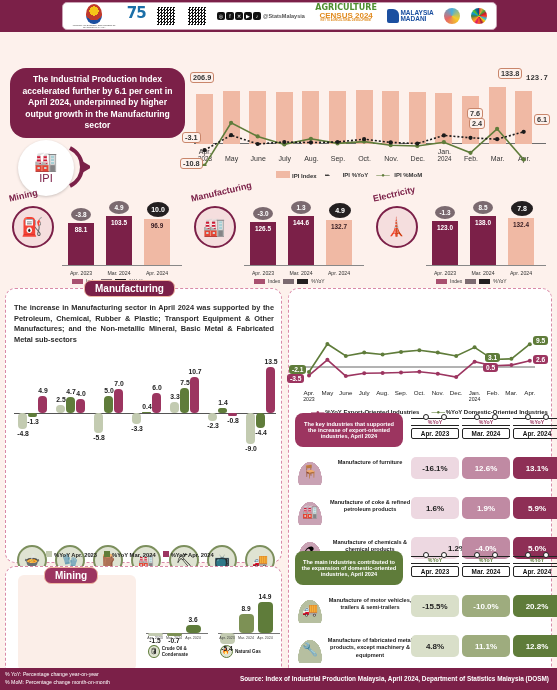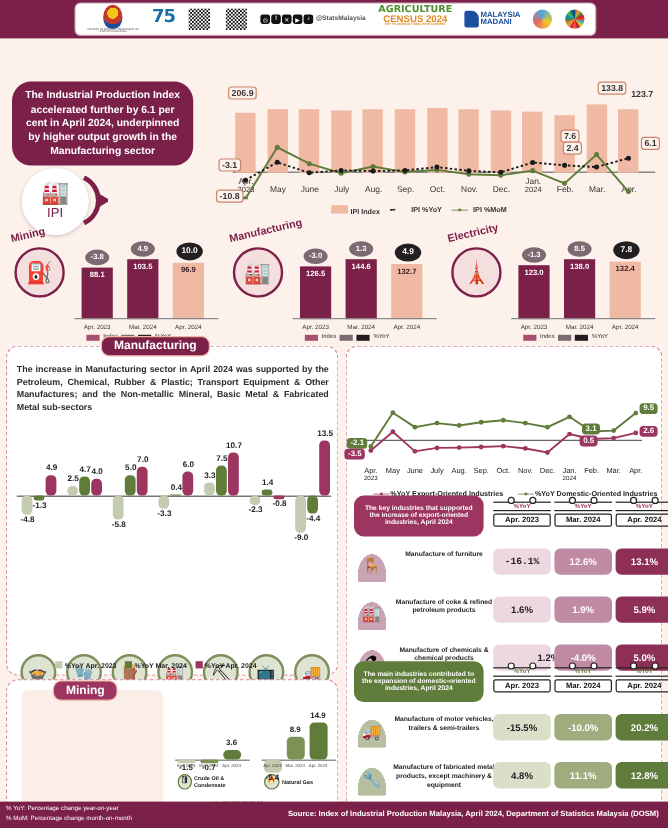--- a/index.html
+++ b/index.html
@@ -50,21 +50,21 @@
 
   
   .titlebar {
     position:absolute; left:0; top:36px; width:557px; height:24px;
     background:#7b2048; display:flex; align-items:center; justify-content:center;
   }
   .titlebar h1 { color:#fff; font-size:15.5px; font-weight:bold; letter-spacing:.2px; }
 
   
   .headline {
-    position:absolute; left:10px; top:68px; width:151px; height:70px;
+    position:absolute; left:10px; top:68px; width:175px; height:70px;
     background:#7b2048; border-radius:16px; color:#fff;
     display:flex; align-items:center; justify-content:center; text-align:center;
     padding:5px 8px;
   }
   .headline p { font-size:8.6px; font-weight:bold; line-height:1.35; }
 
   .ipi-badge { position:absolute; left:18px; top:140px; width:56px; height:56px;
     border-radius:50%; background:#fff; box-shadow:0 1px 3px rgba(0,0,0,.2);
     display:flex; flex-direction:column; align-items:center; justify-content:center; }
   .ipi-badge .icn { font-size:19px; line-height:1; }
@@ -289,21 +289,21 @@
         <div class="bar" style="left: 249.4px; height: 51px;"></div>
         <div class="mlabel" style="left: 243.4px;">Jan.<small>2024</small></div>
         <div class="bar" style="left: 276px; height: 48.4286px;"></div>
         <div class="mlabel" style="left: 270px;">Feb.</div>
         <div class="bar" style="left: 302.6px; height: 57.3429px;"></div>
         <div class="mlabel" style="left: 296.6px;">Mar.</div>
         <div class="bar" style="left: 329.2px; height: 53.0143px;"></div>
         <div class="mlabel" style="left: 323.2px;">Apr.</div>
         <div class="vtag" style="left: 4px; top: 6px;">206.9</div>
         <div class="vtag" style="left: 312px; top: 2px;">133.8</div>
-        <div class="vtag plain" style="left: 338px; top: 8px;">123.7</div>
+        <div class="vtag plain" style="left: 338px; top: 8px; font-family: Liberation Mono, monospace;">123.7</div>
         <div class="vtag" style="left: -4px; top: 66px;">-3.1</div>
         <div class="vtag" style="left: -6px; top: 92px;">-10.8</div>
         <div class="vtag" style="left: 281px; top: 42px;">7.6</div>
         <div class="vtag" style="left: 283px; top: 52px;">2.4</div>
         <div class="vtag" style="left: 348px; top: 48px;">6.1</div>
         <div class="vtag" style="left: 347px; top: 92px; margin-left: 34px;">-7.8</div>
         <svg width="365" height="100" style="position: absolute; left: 0px; top: 0px;">
           <polyline points="18.5,99.6 45.1,56.8 71.7,70.4 98.30000000000001,78.4 124.9,72.8 151.5,77.4 178.10000000000002,75.6 204.70000000000002,79.2 231.3,80 257.9,76.2 284.5,86.8 311.1,62.8 337.70000000000005,93.6" fill="none" stroke="#5f7c3a" stroke-width="1.6"></polyline>
           <circle cx="18.5" cy="99.6" r="2.1" fill="#5f7c3a"></circle>
           <circle cx="45.1" cy="56.8" r="2.1" fill="#5f7c3a"></circle>
@@ -616,21 +616,21 @@
         <div class="cal-dt">Mar. 2024</div>
       </div>
       <div class="calhdr" style="left:224px;">
         <div class="cal-top"></div>
           <div class="cal-yoy">%YoY</div>
         <div class="cal-dt">Apr. 2024</div>
       </div>
     <div class="trow" style="top: 40px;">
           <div class="tico">🪑</div>
           <div class="tname">Manufacture of furniture</div>
-          <div class="cell c-l1" style="left: 116px; font-family: Liberation Mono, monospace;">-16.1%</div>
+          <div class="cell c-l1" style="left: 116px;">-16.1%</div>
           <div class="cell c-l2" style="left: 167px;">12.6%</div>
           <div class="cell c-l3" style="left: 218px;">13.1%</div>
         </div>
         <div class="trow" style="top: 80px;">
           <div class="tico">🏭</div>
           <div class="tname">Manufacture of coke &amp; refined petroleum products</div>
           <div class="cell c-l1" style="left: 116px;">1.6%</div>
           <div class="cell c-l2" style="left: 167px;">1.9%</div>
           <div class="cell c-l3" style="left: 218px;">5.9%</div>
         </div>

